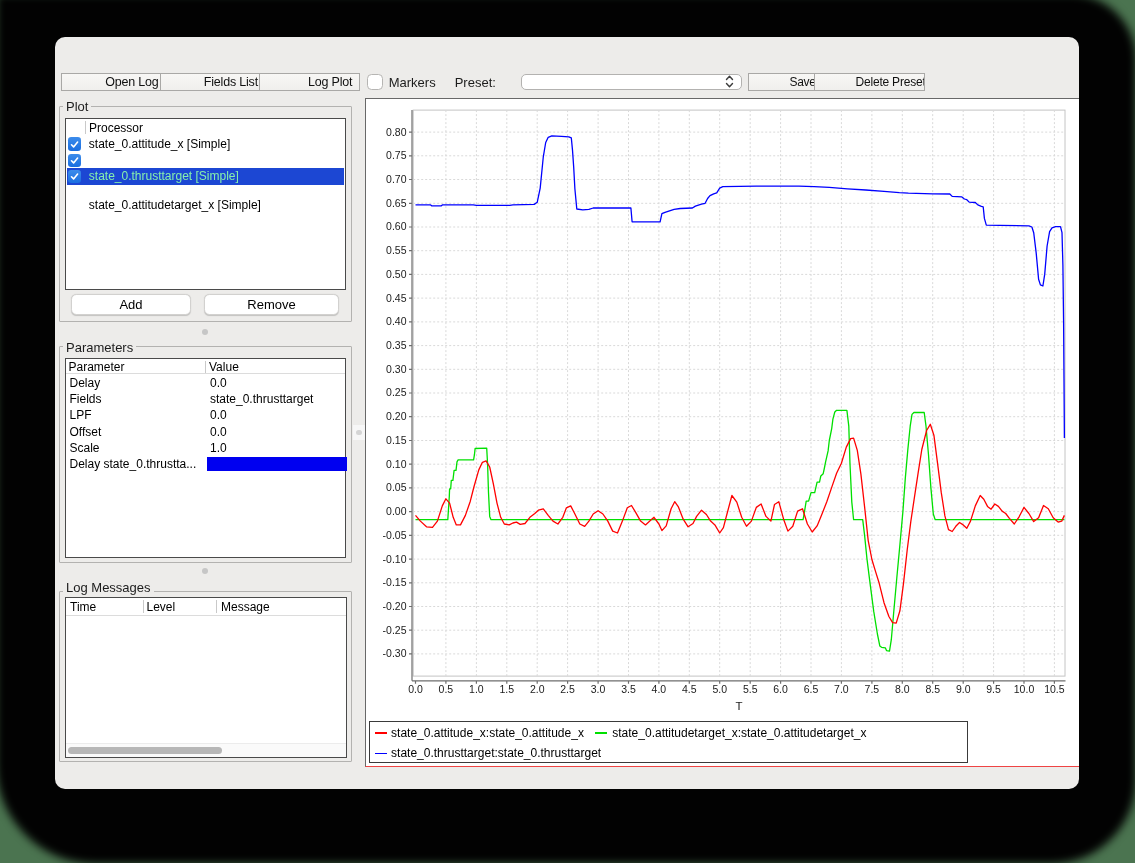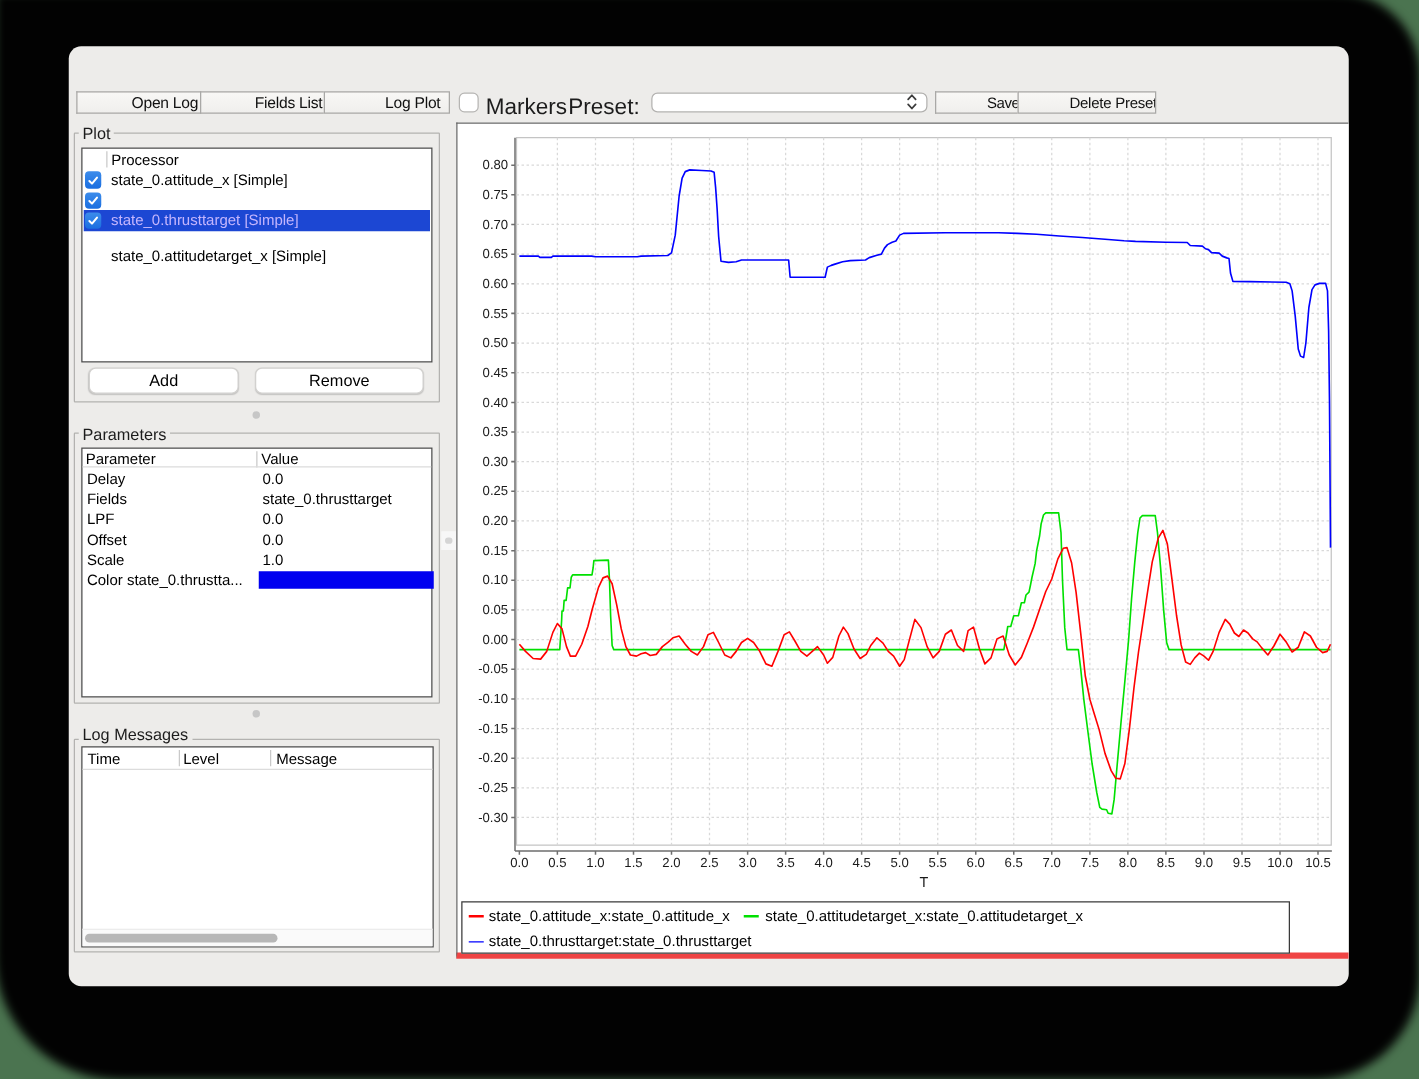--- a/index.html
+++ b/index.html
@@ -12,38 +12,38 @@
   background:linear-gradient(#f2f1ef,#eceae8); border-bottom:1px solid #c9c8c6; }
 .tl { position:absolute; top:8px; width:12px; height:12px; border-radius:50%; }
 #title { position:absolute; top:0; left:0; width:100%; height:28px; line-height:28px;
   text-align:center; font-size:13.5px; font-weight:bold; color:#272727; letter-spacing:0.22px; }
 #toolbar { position:absolute; left:0; top:28px; width:100%; height:32.5px; }
 .segrow { position:absolute; display:flex; }
 .segbtn { height:17.5px; background:linear-gradient(#f8f7f5,#f0efed); border:1px solid #a9a8a6;
   border-right:none; font-size:12.5px; color:#111; text-align:center; line-height:16px;
   white-space:nowrap; overflow:hidden; letter-spacing:-0.2px;padding-left:41px; }
 .segbtn:last-child { border-right:1px solid #a9a8a6; }
-.lbl13 { position:absolute; font-size:18px; color:#1c1c1c; }
+.lbl13 { position:absolute; font-size:13px; color:#1c1c1c; }
 #chartpanel { position:absolute; left:310.3px; top:60.5px; width:713.7px; height:669.3px;
   background:#ffffff; border-left:1px solid #686868; border-top:1px solid #686868;
-  border-bottom:5px solid #ef4444; }
+  border-bottom:1px solid #ef4444; }
 .gbox { position:absolute; left:3.5px; width:293px; border:1px solid #b3b2b0; border-radius:1px; }
 .gtitle { position:absolute; font-size:13px; color:#1c1c1c; background:#edecea; padding:0 3px; }
 .tbl { position:absolute; background:#ffffff; border:1px solid #4a4a4a; }
 .thead { position:absolute; font-size:12px; color:#000; }
 .vline { position:absolute; width:1px; background:#c9c9c9; }
 .row { position:absolute; left:1px; right:1px; height:16.2px; font-size:12px; color:#000;
   line-height:16.2px; white-space:nowrap; }
 .cb { position:absolute; width:13.5px; height:13.5px; border-radius:3.2px;
   background:linear-gradient(#3c8ceb,#1a6ee0); }
 .cb svg { position:absolute; left:1.2px; top:1.2px; }
 .btn { position:absolute; background:#ffffff; border:1px solid #d2d1cf; border-radius:5.5px;
   font-size:13px; color:#000; text-align:center; box-shadow:0 0.5px 1px rgba(0,0,0,0.18); }
 .dot { position:absolute; width:6px; height:6px; border-radius:50%; background:#c6c6c6; }
-#legend { position:absolute; left:2.9px; top:622.8px; width:663px; height:41.8px;
+#legend { position:absolute; left:2.9px; top:622.8px; width:599px; height:41.8px;
   border:1px solid #3a3a3a; background:#fff; font-size:12px; color:#000; }
 .lsw { position:absolute; width:12px; height:1.5px; }
 </style></head>
 <body>
 <div id="shadow"></div>
 <div id="win">
   <div id="toolbar">
     <div class="segrow" style="left:6.4px;top:8px;">
       <div class="segbtn" style="width:99px">Open Log</div>
       <div class="segbtn" style="width:99px">Fields List</div>
@@ -66,21 +66,21 @@
   <div class="gtitle" style="left:8px;top:61.5px;">Plot</div>
   <div class="tbl" style="left:10px;top:80.6px;width:281px;height:172.3px;">
     <div class="thead" style="left:23px;top:2px;">Processor</div>
     <div class="vline" style="left:19.1px;top:2px;height:13px;"></div>
     <div class="row" style="top:17.5px;">
         <span style="position:absolute;left:21.8px">state_0.attitude_x [Simple]</span>
       </div>
     <div class="row" style="top:33.7px;margin-top:45px;">
         <span style="position:absolute;left:21.8px">state_0.attitudetarget_x [Simple]</span>
       </div>
-    <div class="row" style="top:49.9px;background:#1c47d3;color:#c4b5fd;">
+    <div class="row" style="top:49.9px;background:#1c47d3;color:#86efac;">
         <span style="position:absolute;left:21.8px">state_0.thrusttarget [Simple]</span>
       </div>
     <div class="cb" style="left:1.5px;top:18.8px;">
         <svg width="11" height="11" viewBox="0 0 11 11">
           <path d="M2.5 5.8 L4.6 7.9 L8.6 3.1" stroke="#fff" stroke-width="1.6" fill="none" stroke-linecap="round" stroke-linejoin="round"></path>
         </svg>
       </div>
     <div class="cb" style="left:1.5px;top:35px;">
         <svg width="11" height="11" viewBox="0 0 11 11">
           <path d="M2.5 5.8 L4.6 7.9 L8.6 3.1" stroke="#fff" stroke-width="1.6" fill="none" stroke-linecap="round" stroke-linejoin="round"></path>
@@ -117,21 +117,21 @@
       </div>
     <div class="row" style="top:65.1px;">
         <span style="position:absolute;left:2.5px">Offset</span>
         <span style="position:absolute;left:143px">0.0</span>
       </div>
     <div class="row" style="top:81.3px;">
         <span style="position:absolute;left:2.5px">Scale</span>
         <span style="position:absolute;left:143px">1.0</span>
       </div>
     <div class="row" style="top:97.5px;">
-        <span style="position:absolute;left:2.5px">Color state_0.thrustta...</span>
+        <span style="position:absolute;left:2.5px">Delay state_0.thrustta...</span>
         <span style="position:absolute;left:139.5px;top:0.8px;width:140px;height:14.6px;background:#0000f0"></span>
       </div>
   </div>
   <div class="dot" style="left:147px;top:531px;"></div>
 
   <div class="gbox" style="top:553.5px;height:171px;"></div>
   <div class="gtitle" style="left:8px;top:542.5px;">Log Messages</div>
   <div class="tbl" style="left:10px;top:560.3px;width:281.5px;height:160.4px;">
     <div class="thead" style="left:4px;top:1.5px;">Time</div>
     <div class="thead" style="left:80.5px;top:1.5px;">Level</div>

